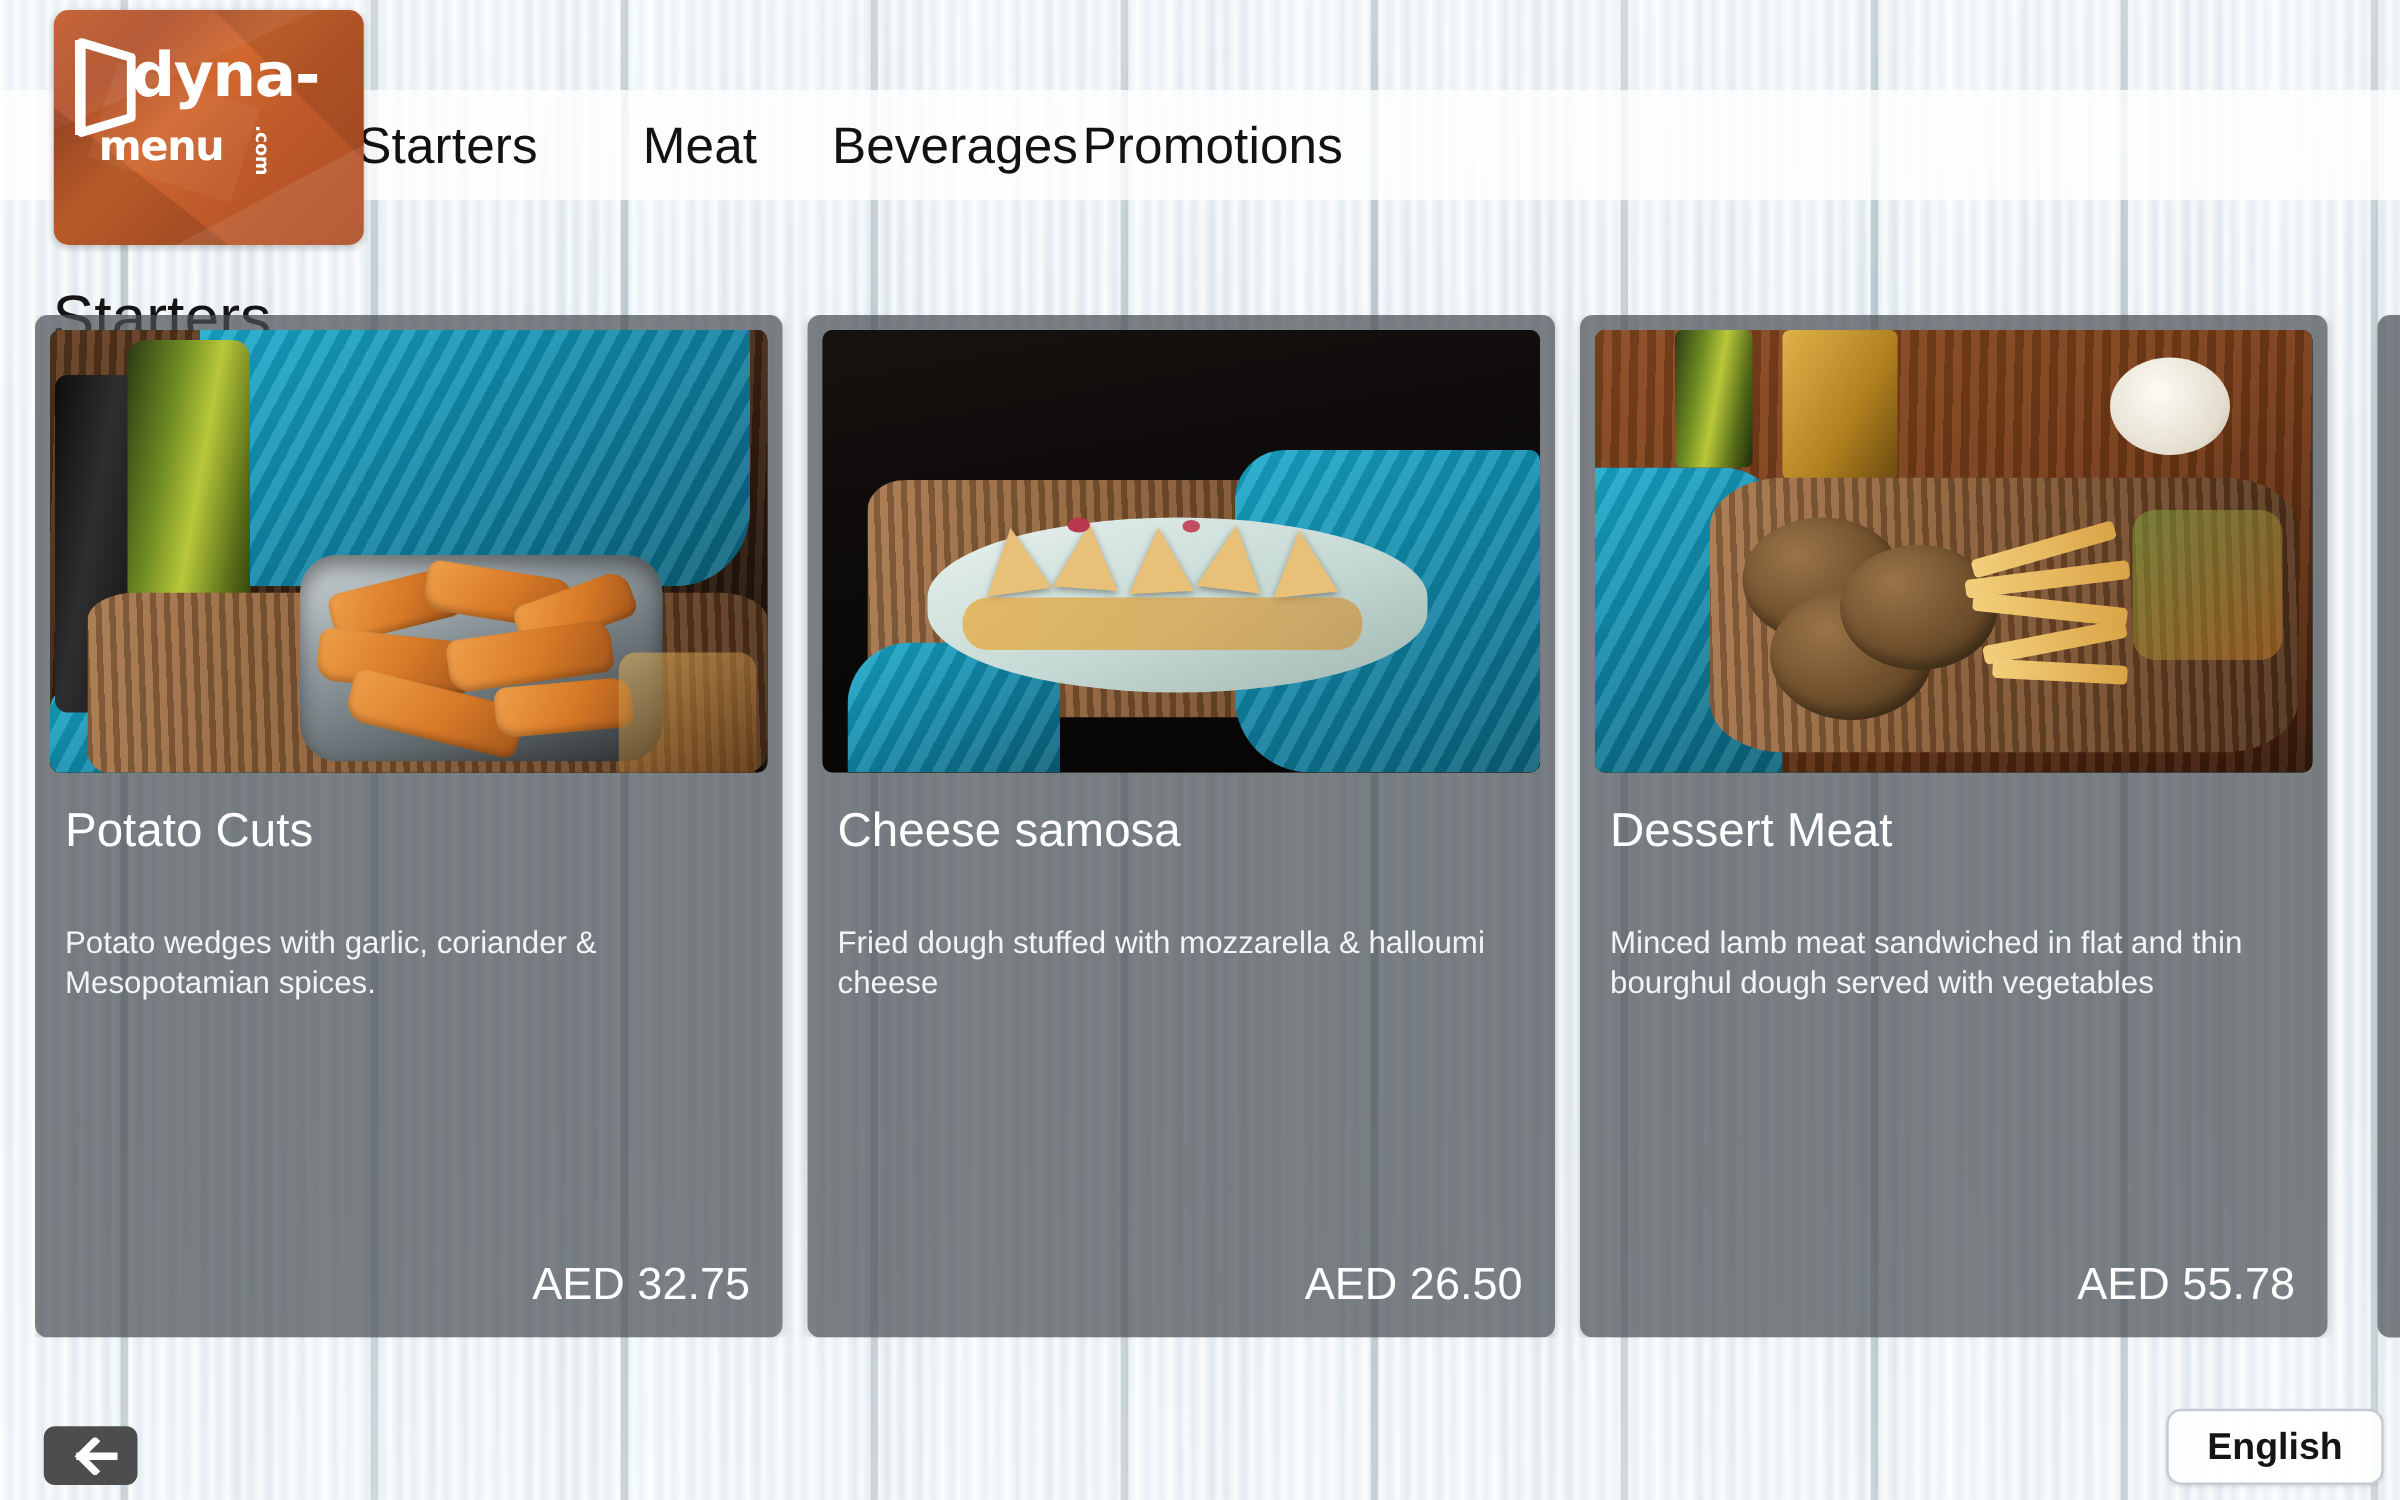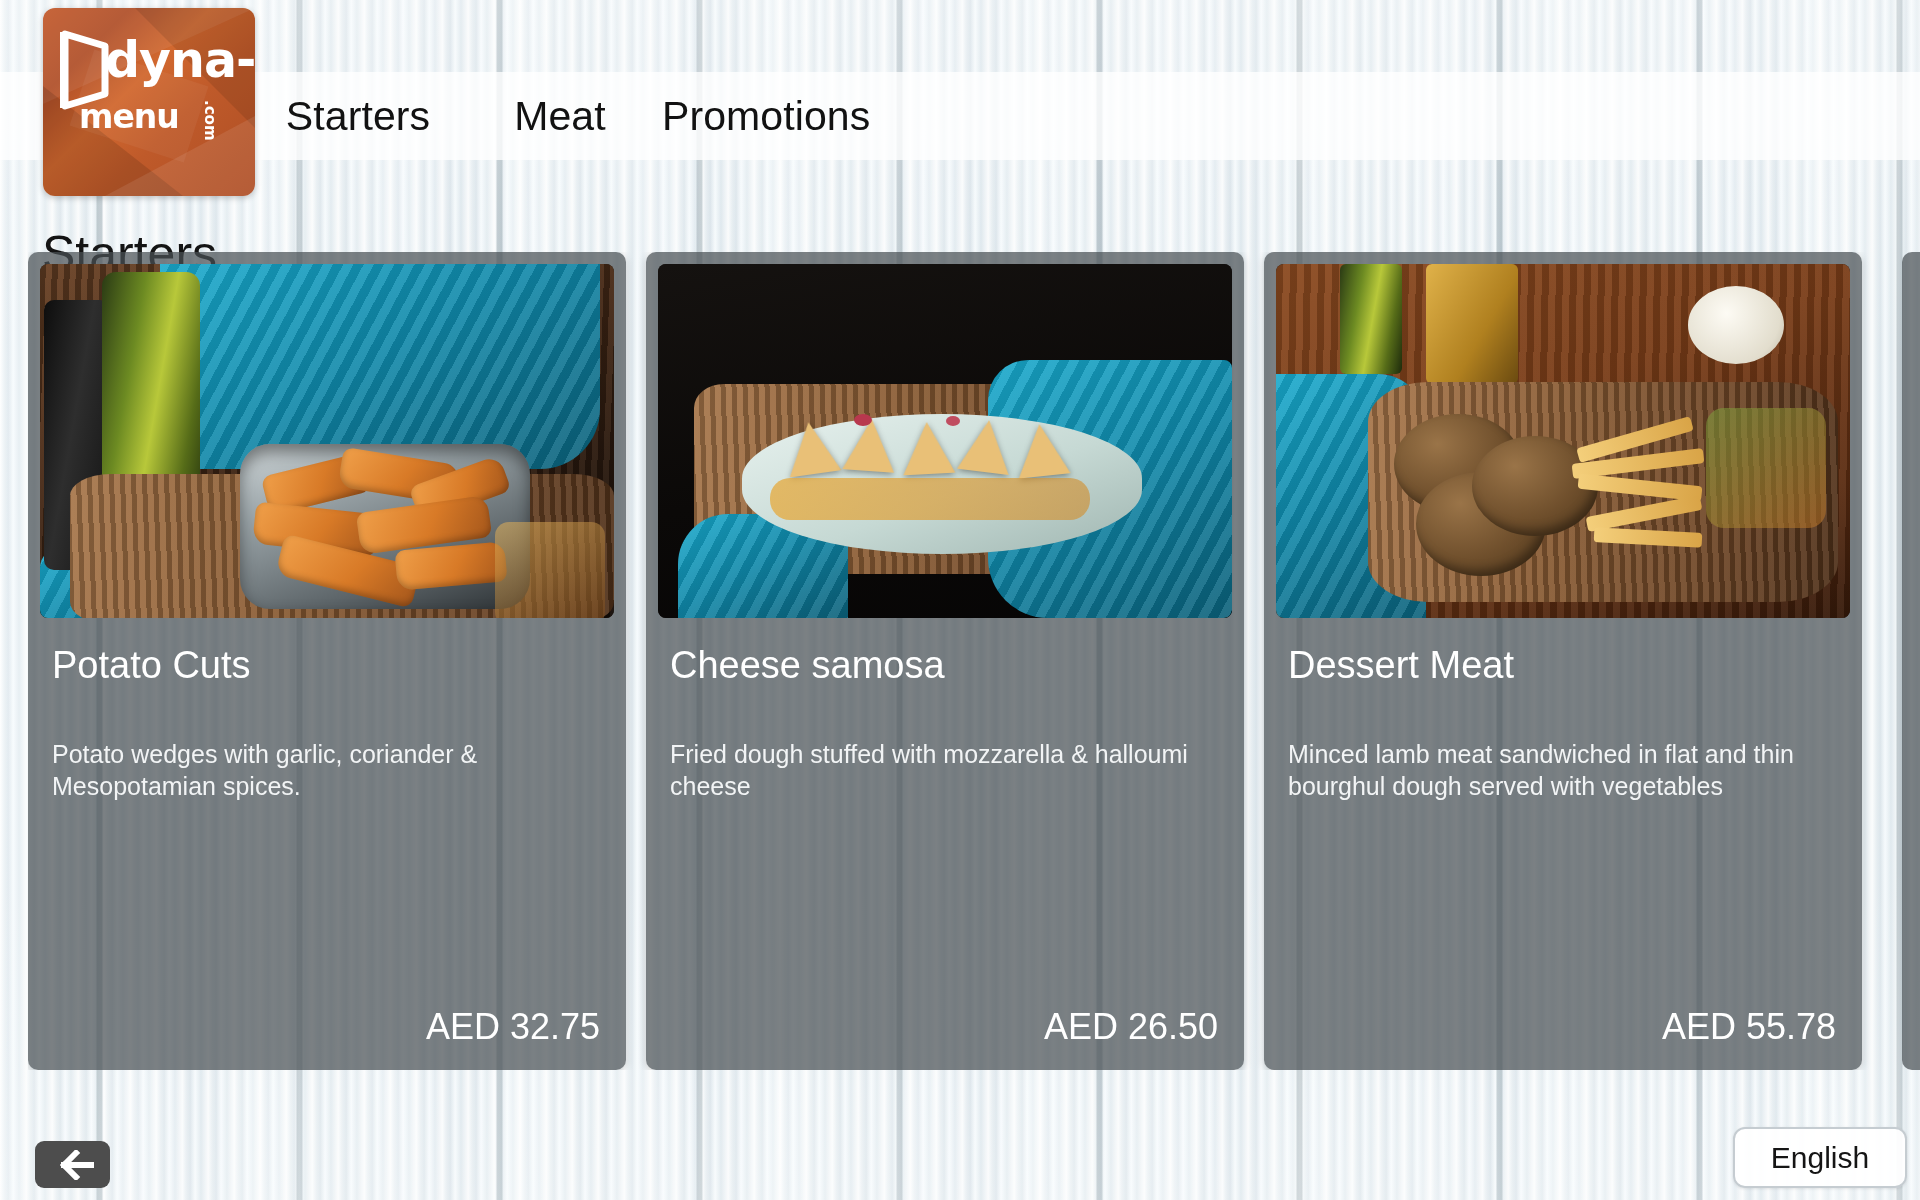--- a/index.html
+++ b/index.html
@@ -58,20 +58,21 @@
   .navtab:nth-child(4){width:204px;text-align:center;}
   .navtab:nth-child(5){width:240px;text-align:right;}
 
   
   #logo{
     position:absolute;left:43px;top:8px;width:212px;height:188px;
     border-radius:12px;overflow:hidden;z-index:6;
     background:
       linear-gradient(135deg,#c35a2c 0%, #b04f28 22%, #d1682f 42%, #bf5a2a 62%, #ad4d24 100%);
     box-shadow:0 2px 6px rgba(0,0,0,.22);
+    padding-left:36px;
   }
   
   #logo .facet{position:absolute;}
   #logo .f1{top:0;left:0;width:0;height:0;border-left:212px solid rgba(255,255,255,.07);border-bottom:96px solid transparent;}
   #logo .f2{top:0;right:0;width:0;height:0;border-right:120px solid rgba(0,0,0,.10);border-bottom:120px solid transparent;}
   #logo .f3{bottom:0;left:0;width:0;height:0;border-left:140px solid rgba(0,0,0,.12);border-top:110px solid transparent;}
   #logo .f4{bottom:0;right:0;width:0;height:0;border-right:150px solid rgba(255,255,255,.09);border-top:80px solid transparent;}
   #logo .f5{top:58px;left:36px;width:120px;height:80px;background:rgba(255,255,255,.05);transform:rotate(18deg);}
   #logoInner{position:absolute;inset:0;z-index:2;}
   #logoMark{
@@ -202,32 +203,34 @@
   #backBtn{
     position:absolute;left:35px;top:1141px;width:75px;height:47px;
     background:#4d4d4d;border-radius:9px;z-index:6;cursor:pointer;
     display:flex;align-items:center;justify-content:center;
   }
   #langBtn{
     position:absolute;left:1733px;top:1127px;width:170px;height:57px;
     background:rgba(255,255,255,.93);border:2px solid #c5ccd1;border-radius:12px;
     z-index:6;cursor:pointer;display:flex;align-items:center;justify-content:center;
     box-shadow:0 1px 3px rgba(0,0,0,.10);
+    font-weight:bold;
   }
   #langBtn span{font-size:30px;color:#151515;}
 </style>
 </head>
 <body>
 
 <div id="bg"></div>
 
 <div id="navbar">
   <div id="navtabs">
     <div class="navtab">Starters</div>
     <div class="navtab">Meat</div>
+    <div class="navtab">Beverages</div>
     <div class="navtab">Promotions</div>
   </div>
 </div>
 
 <div id="logo">
   <div class="facet f1"></div>
   <div class="facet f2"></div>
   <div class="facet f3"></div>
   <div class="facet f4"></div>
   <div class="facet f5"></div>

